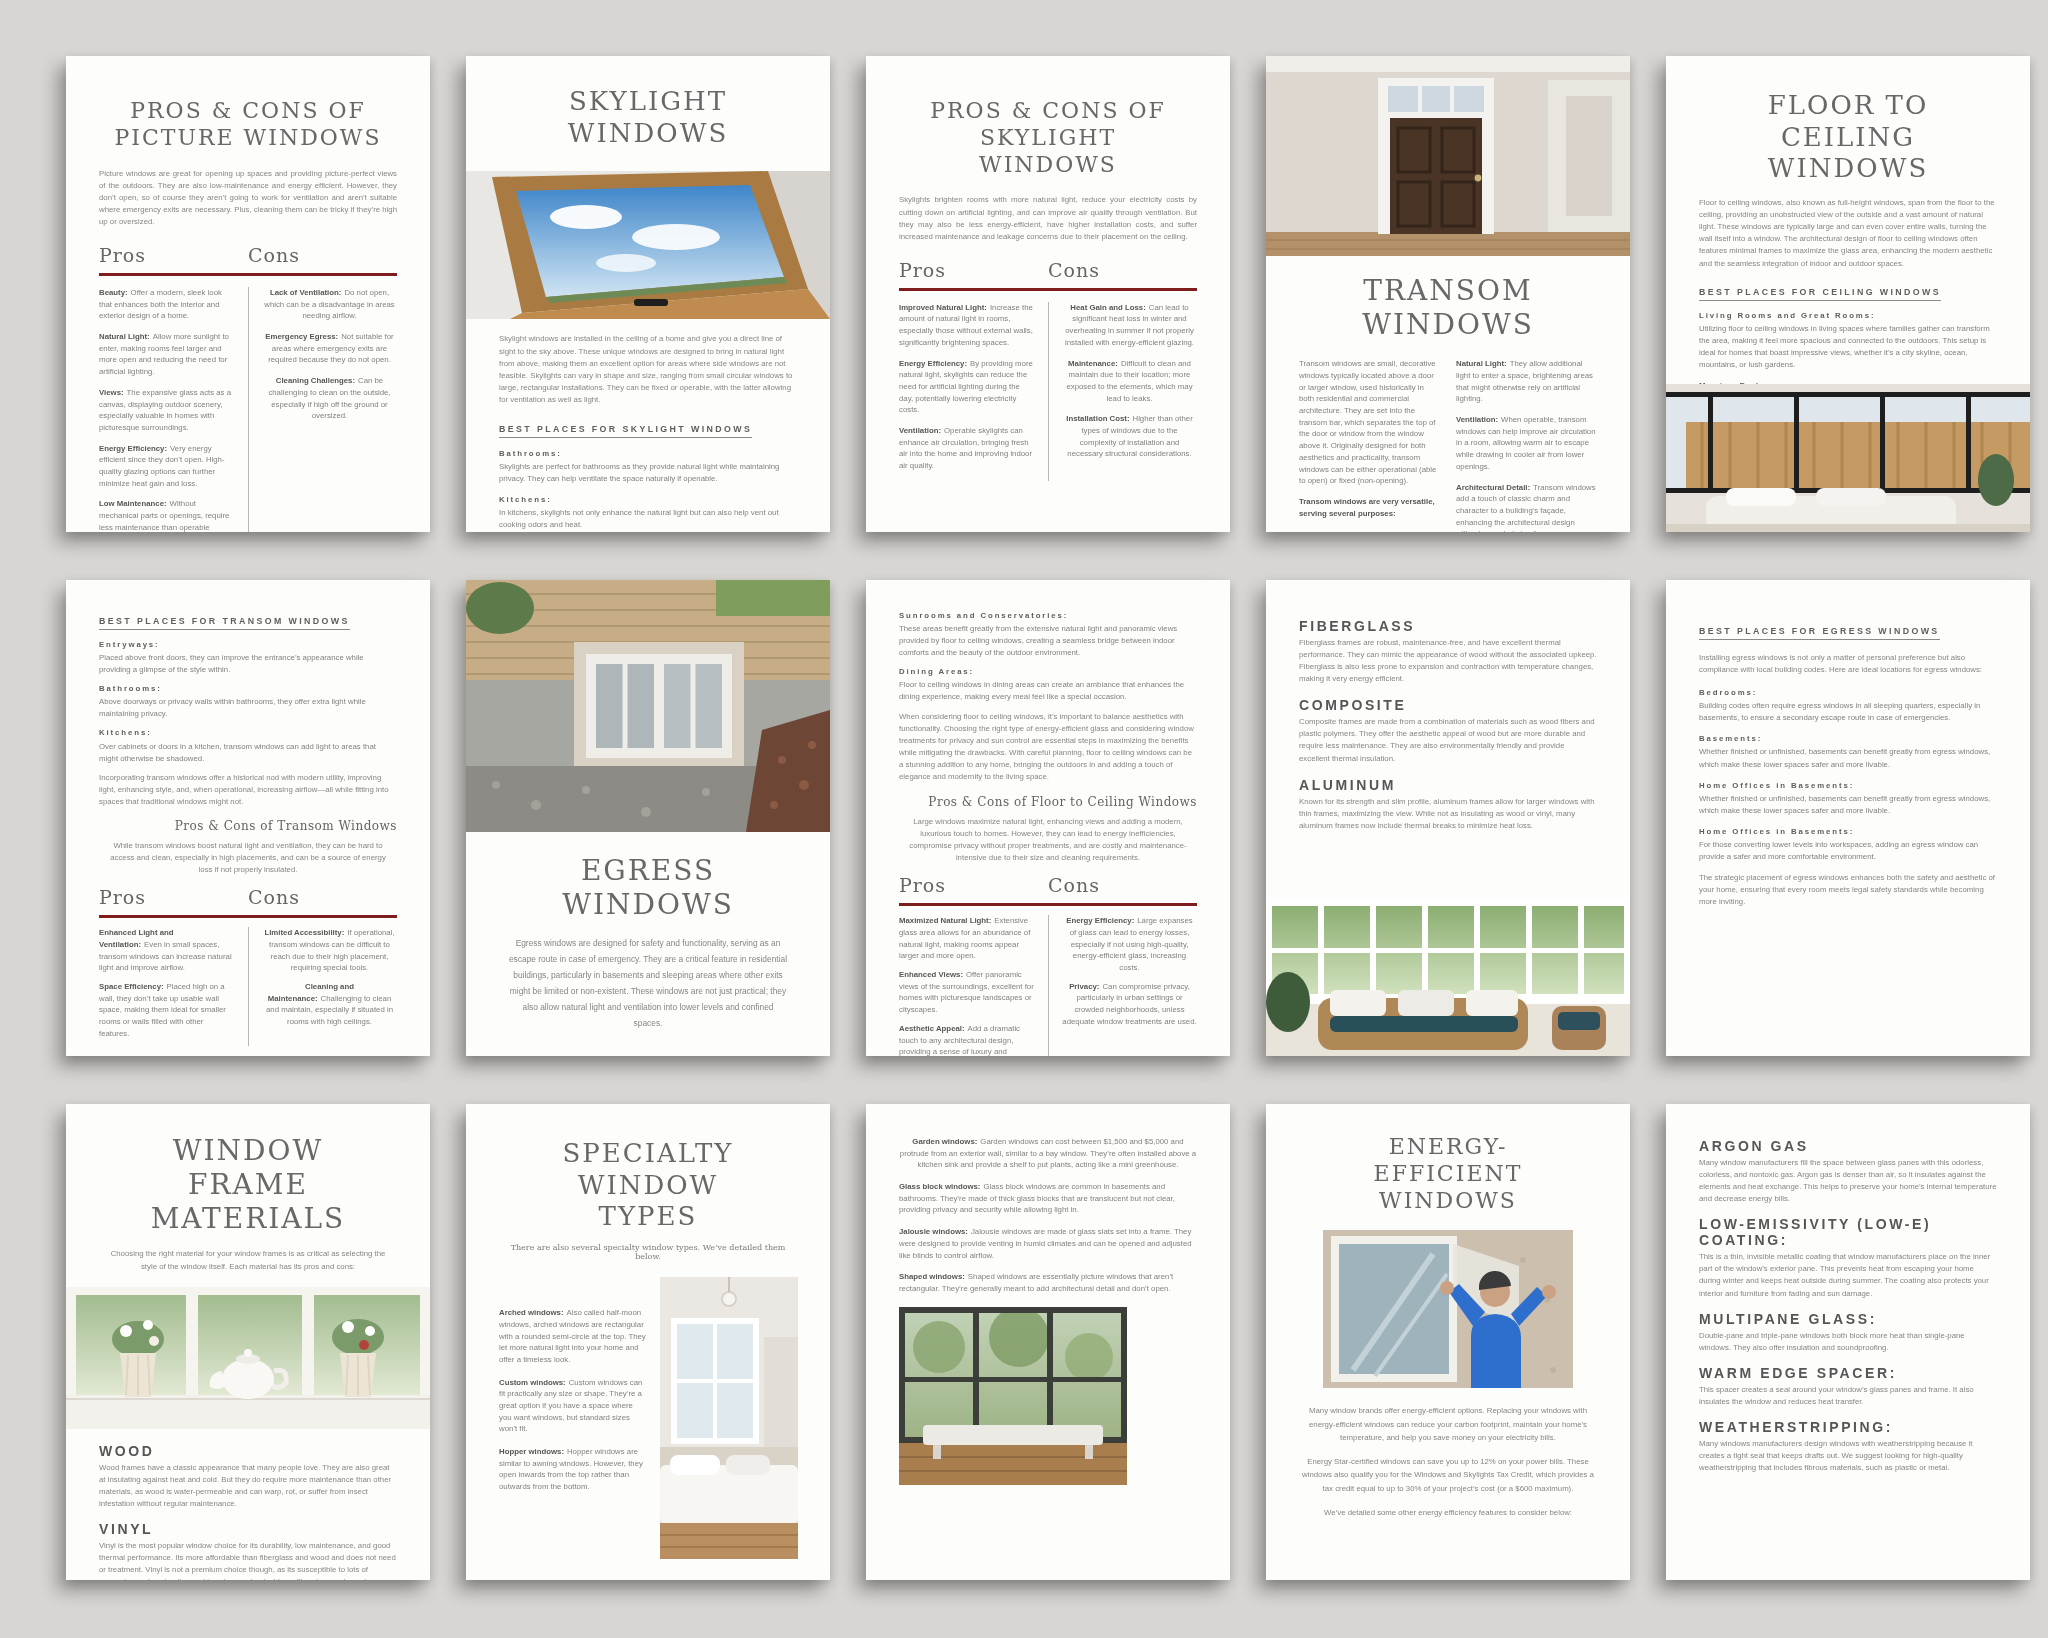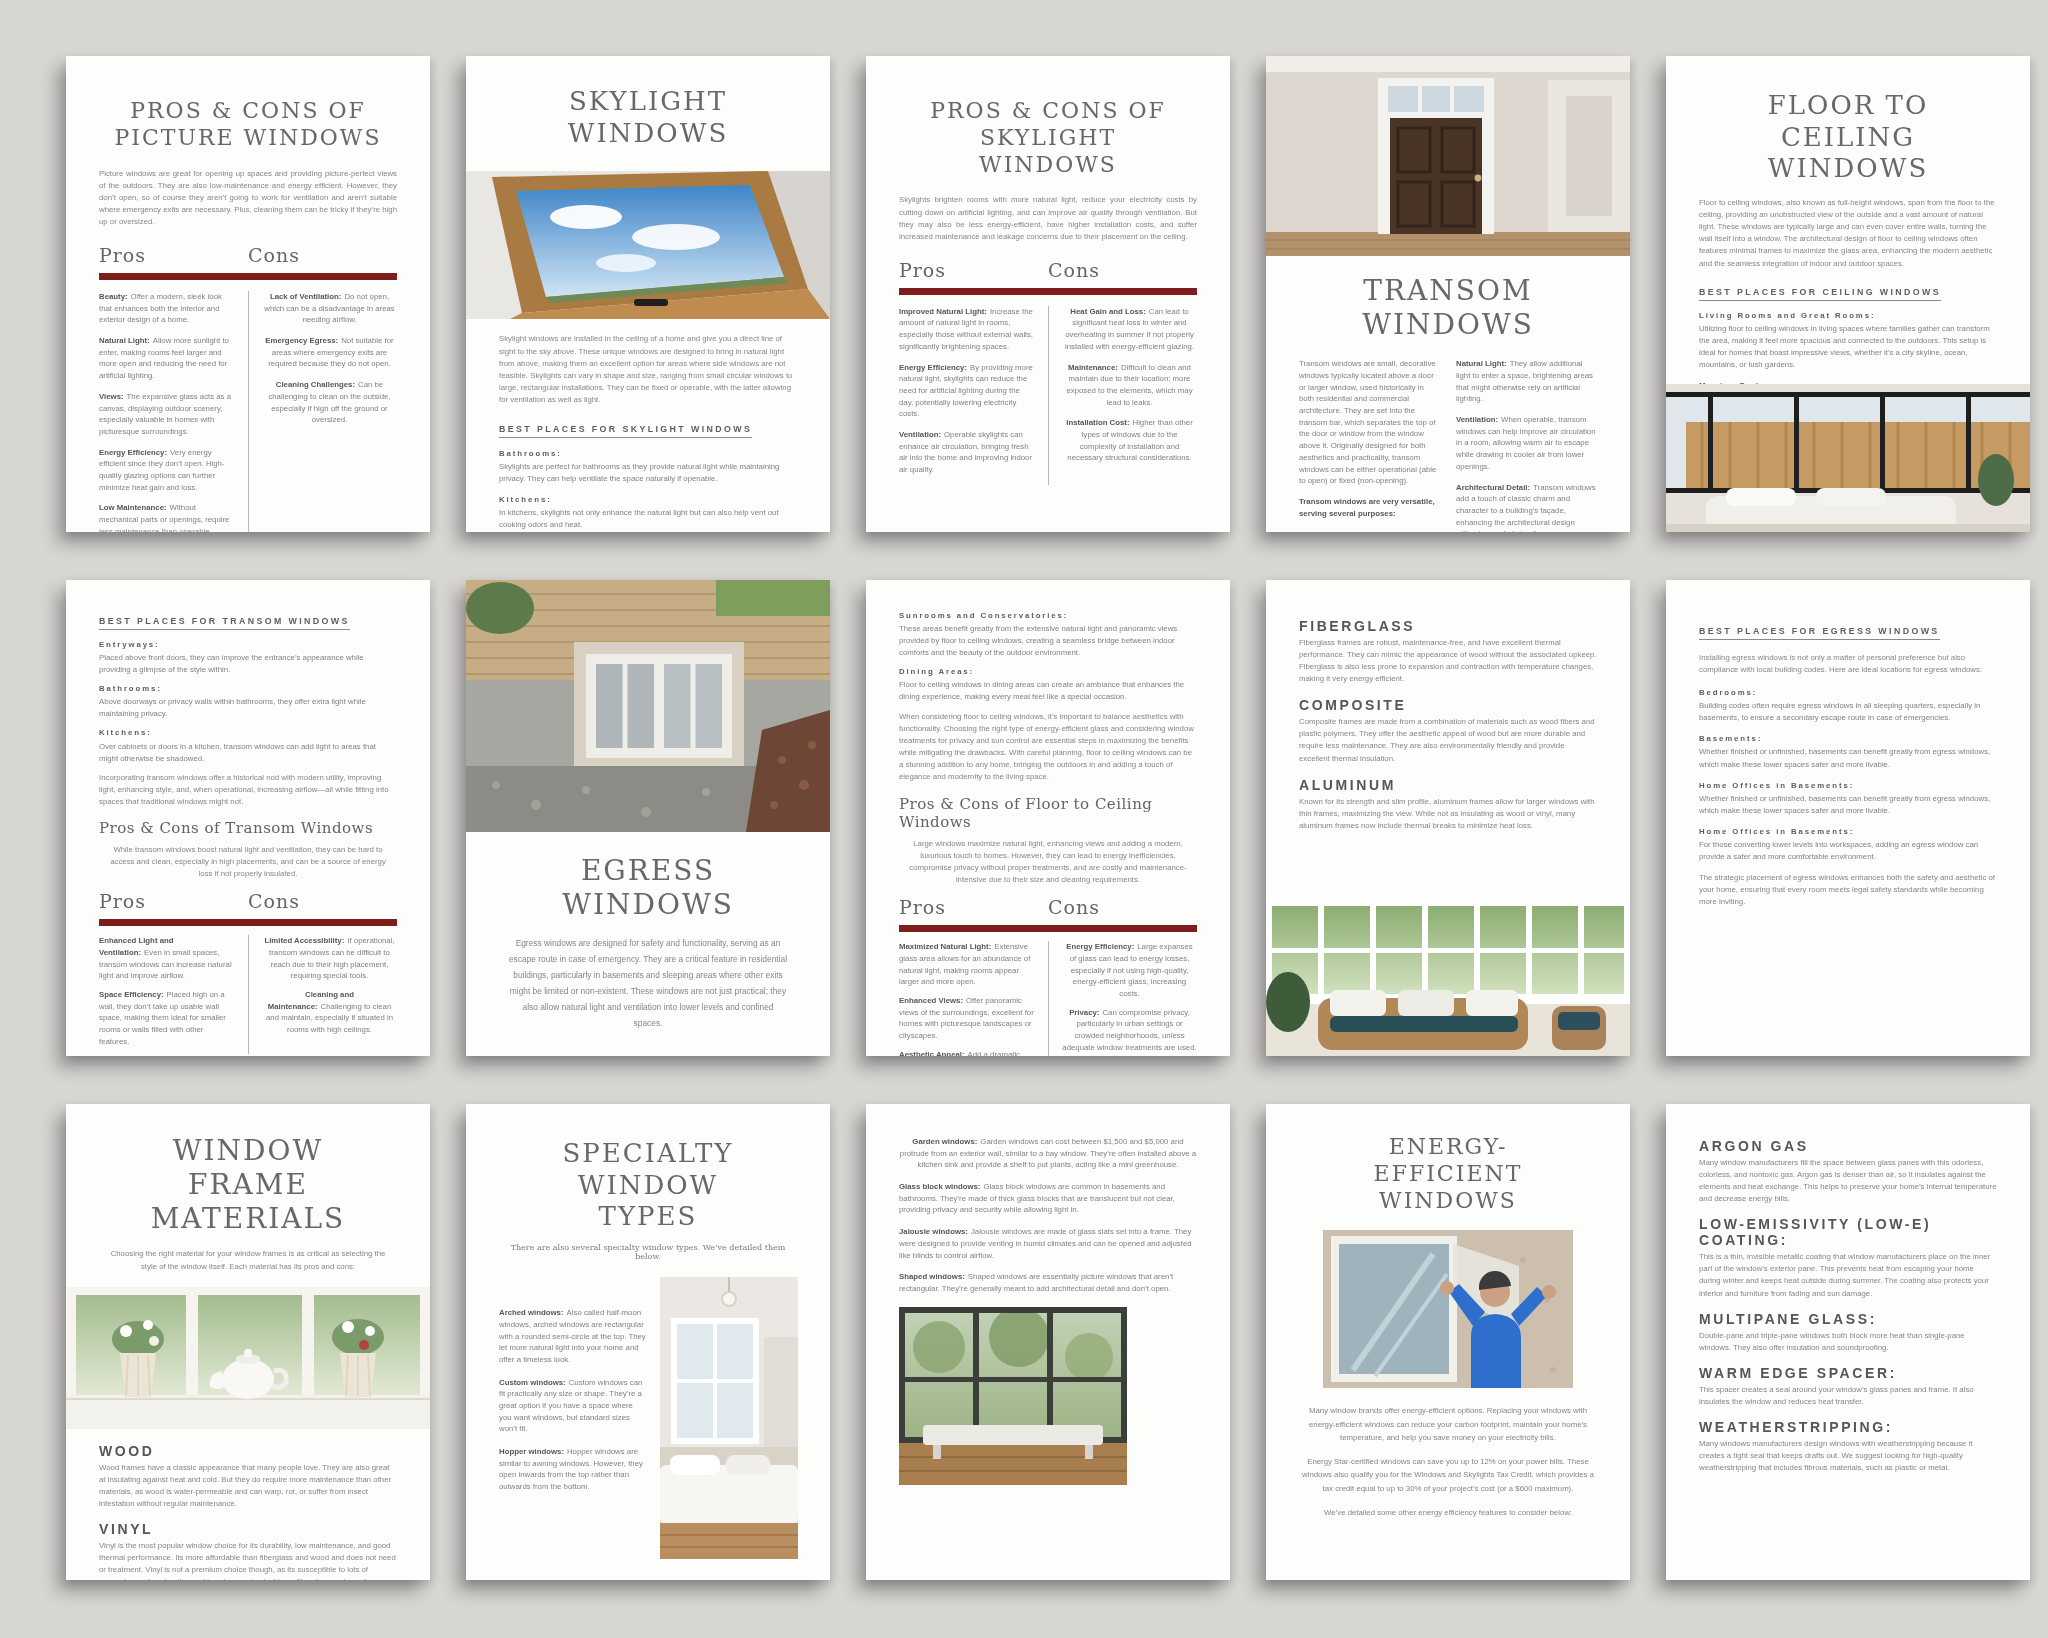--- a/index.html
+++ b/index.html
@@ -8,33 +8,33 @@
   .grid { display:grid; grid-template-columns:repeat(5,364px); grid-template-rows:repeat(3,476px);
           column-gap:36px; row-gap:48px; padding:56px 66px; }
   .page { position:relative; background:#fdfdfc; overflow:hidden;
           box-shadow:-9px 11px 16px rgba(0,0,0,.30), 2px 4px 9px rgba(0,0,0,.14);
           font-family:"Liberation Sans",sans-serif; color:#828282; }
   .px { padding-left:33px; padding-right:33px; }
   .title { font-family:"DejaVu Serif",serif; font-weight:400; color:#686868;
            text-align:center; letter-spacing:2px; line-height:1.22; }
   .t23 { font-size:22px; } .t26 { font-size:26px; } .t28 { font-size:28px; }
   .serift { font-family:"DejaVu Serif",serif; font-weight:400; color:#636363;
-            text-align:left; font-size:15px; letter-spacing:.5px; }
+            text-align:right; font-size:12px; letter-spacing:.5px; }
   .intro { font-size:7.8px; line-height:1.55; color:#868686; }
   .just { text-align:justify; } .ctr { text-align:center; }
   .sec { font-size:8.8px; font-weight:bold; letter-spacing:2.4px; color:#5e5e5e; }
   .sec-u { display:inline-block; border-bottom:1.4px solid #8a8a8a; padding-bottom:3px; }
   .li { font-size:7.8px; line-height:1.55; margin-bottom:9px; }
   .lh { display:block; font-weight:bold; letter-spacing:1.9px; color:#5e5e5e; margin-bottom:1px; }
   .item { font-size:7.8px; line-height:1.5; margin-bottom:9px; }
   .item b { color:#575757; margin-right:3px; }
   .pc-heads { display:flex; margin-bottom:7px; }
   .pc-heads div { width:50%; font-family:"DejaVu Serif",serif; font-size:19px; color:#666;
                   letter-spacing:1px; }
-  .pc-body { display:flex; border-top:7px solid #7f1d1d; padding-top:11px; }
+  .pc-body { display:flex; border-top:3px solid #7f1d1d; padding-top:11px; }
   .pc-l { width:50%; padding-right:13px; }
   .pc-r { width:50%; padding-left:13px; border-left:1px solid #b7b7b7;text-align:center; }
   .photo { display:block; width:100%; }
   .caps-h { font-size:14px; font-weight:bold; letter-spacing:2.6px; color:#565656; margin-bottom:3px; }
   .ital { font-family:"DejaVu Serif",serif; font-size:8px; color:#7b7b7b; }
   svg { display:block; }
 </style>
 </head>
 <body>
 

